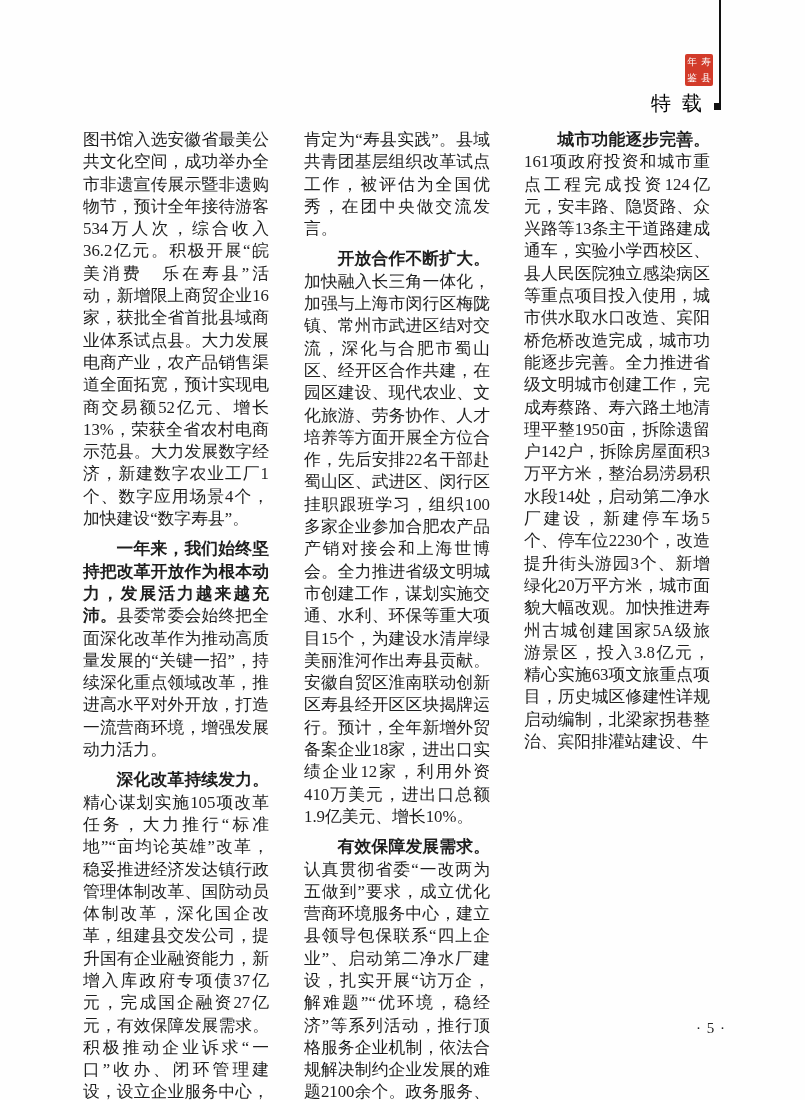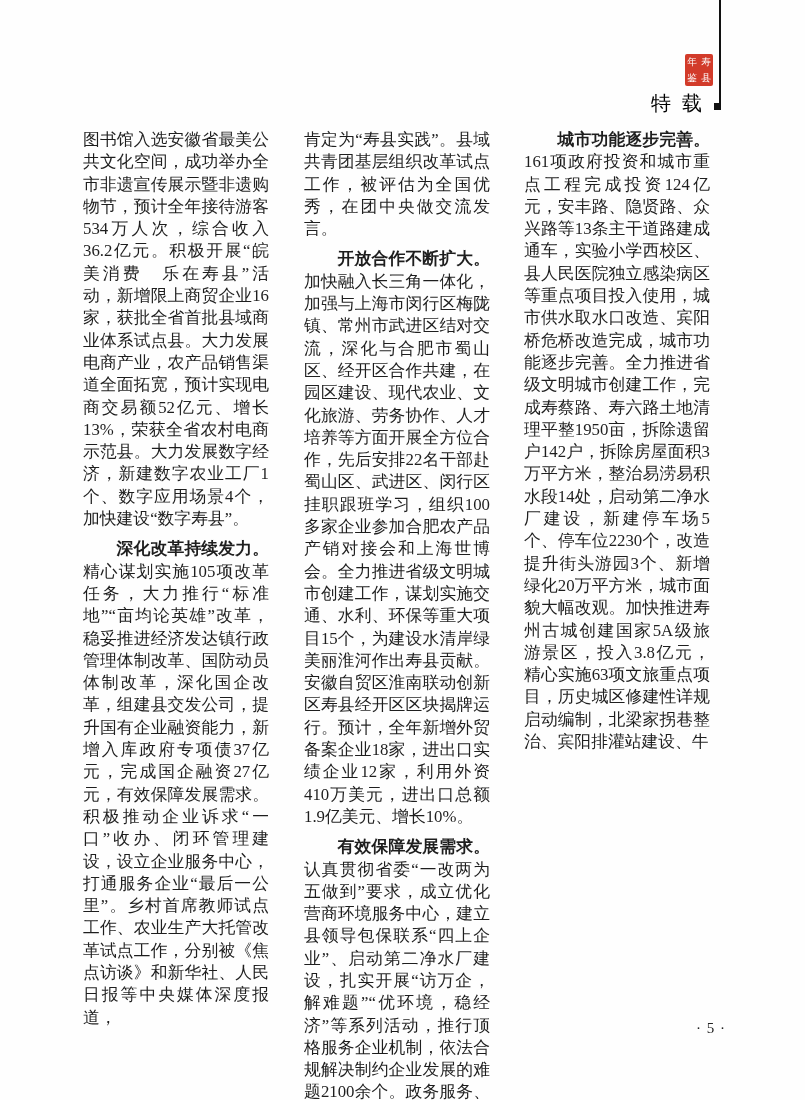--- a/index.html
+++ b/index.html
@@ -78,20 +78,21 @@
   <div class="seal">
     <span>年</span>
     <span>寿</span>
     <span>鉴</span>
     <span>县</span>
   </div>
   <div class="section-label">特  载</div>
 
   <div class="col col-1">
     <p><span class="lead"></span><span>图书馆入选安徽省最美公共文化空间，成功举办全市非遗宣传展示暨非遗购物节，预计全年接待游客534万人次，综合收入36.2亿元。积极开展“皖美消费　乐在寿县”活动，新增限上商贸企业16家，获批全省首批县域商业体系试点县。大力发展电商产业，农产品销售渠道全面拓宽，预计实现电商交易额52亿元、增长13%，荣获全省农村电商示范县。大力发展数字经济，新建数字农业工厂1个、数字应用场景4个，加快建设“数字寿县”。</span></p>
+    <p class="indent"><span class="lead">一年来，我们始终坚持把改革开放作为根本动力，发展活力越来越充沛。</span><span>县委常委会始终把全面深化改革作为推动高质量发展的“关键一招”，持续深化重点领域改革，推进高水平对外开放，打造一流营商环境，增强发展动力活力。</span></p>
     <p class="indent"><span class="lead">深化改革持续发力。</span><span>精心谋划实施105项改革任务，大力推行“标准地”“亩均论英雄”改革，稳妥推进经济发达镇行政管理体制改革、国防动员体制改革，深化国企改革，组建县交发公司，提升国有企业融资能力，新增入库政府专项债37亿元，完成国企融资27亿元，有效保障发展需求。积极推动企业诉求“一口”收办、闭环管理建设，设立企业服务中心，打通服务企业“最后一公里”。乡村首席教师试点工作、农业生产大托管改革试点工作，分别被《焦点访谈》和新华社、人民日报等中央媒体深度报道，</span></p>
   </div>
 
   <div class="col col-2">
     <p><span class="lead"></span><span>肯定为“寿县实践”。县域共青团基层组织改革试点工作，被评估为全国优秀，在团中央做交流发言。</span></p>
     <p class="indent"><span class="lead">开放合作不断扩大。</span><span>加快融入长三角一体化，加强与上海市闵行区梅陇镇、常州市武进区结对交流，深化与合肥市蜀山区、经开区合作共建，在园区建设、现代农业、文化旅游、劳务协作、人才培养等方面开展全方位合作，先后安排22名干部赴蜀山区、武进区、闵行区挂职跟班学习，组织100多家企业参加合肥农产品产销对接会和上海世博会。全力推进省级文明城市创建工作，谋划实施交通、水利、环保等重大项目15个，为建设水清岸绿美丽淮河作出寿县贡献。安徽自贸区淮南联动创新区寿县经开区区块揭牌运行。预计，全年新增外贸备案企业18家，进出口实绩企业12家，利用外资410万美元，进出口总额1.9亿美元、增长10%。</span></p>
     <p class="indent"><span class="lead">有效保障发展需求。</span><span>认真贯彻省委“一改两为五做到”要求，成立优化营商环境服务中心，建立县领导包保联系“四上企业”、启动第二净水厂建设，扎实开展“访万企，解难题”“优环境，稳经济”等系列活动，推行顶格服务企业机制，依法合规解决制约企业发展的难题2100余个。政务服务、政府采购、获得用水用气3项指标位列省内标杆城市。严格落实各项惠企政策，真金白银帮扶企业，设立产业引导基</span></p>
   </div>
 
   <div class="col col-3">

